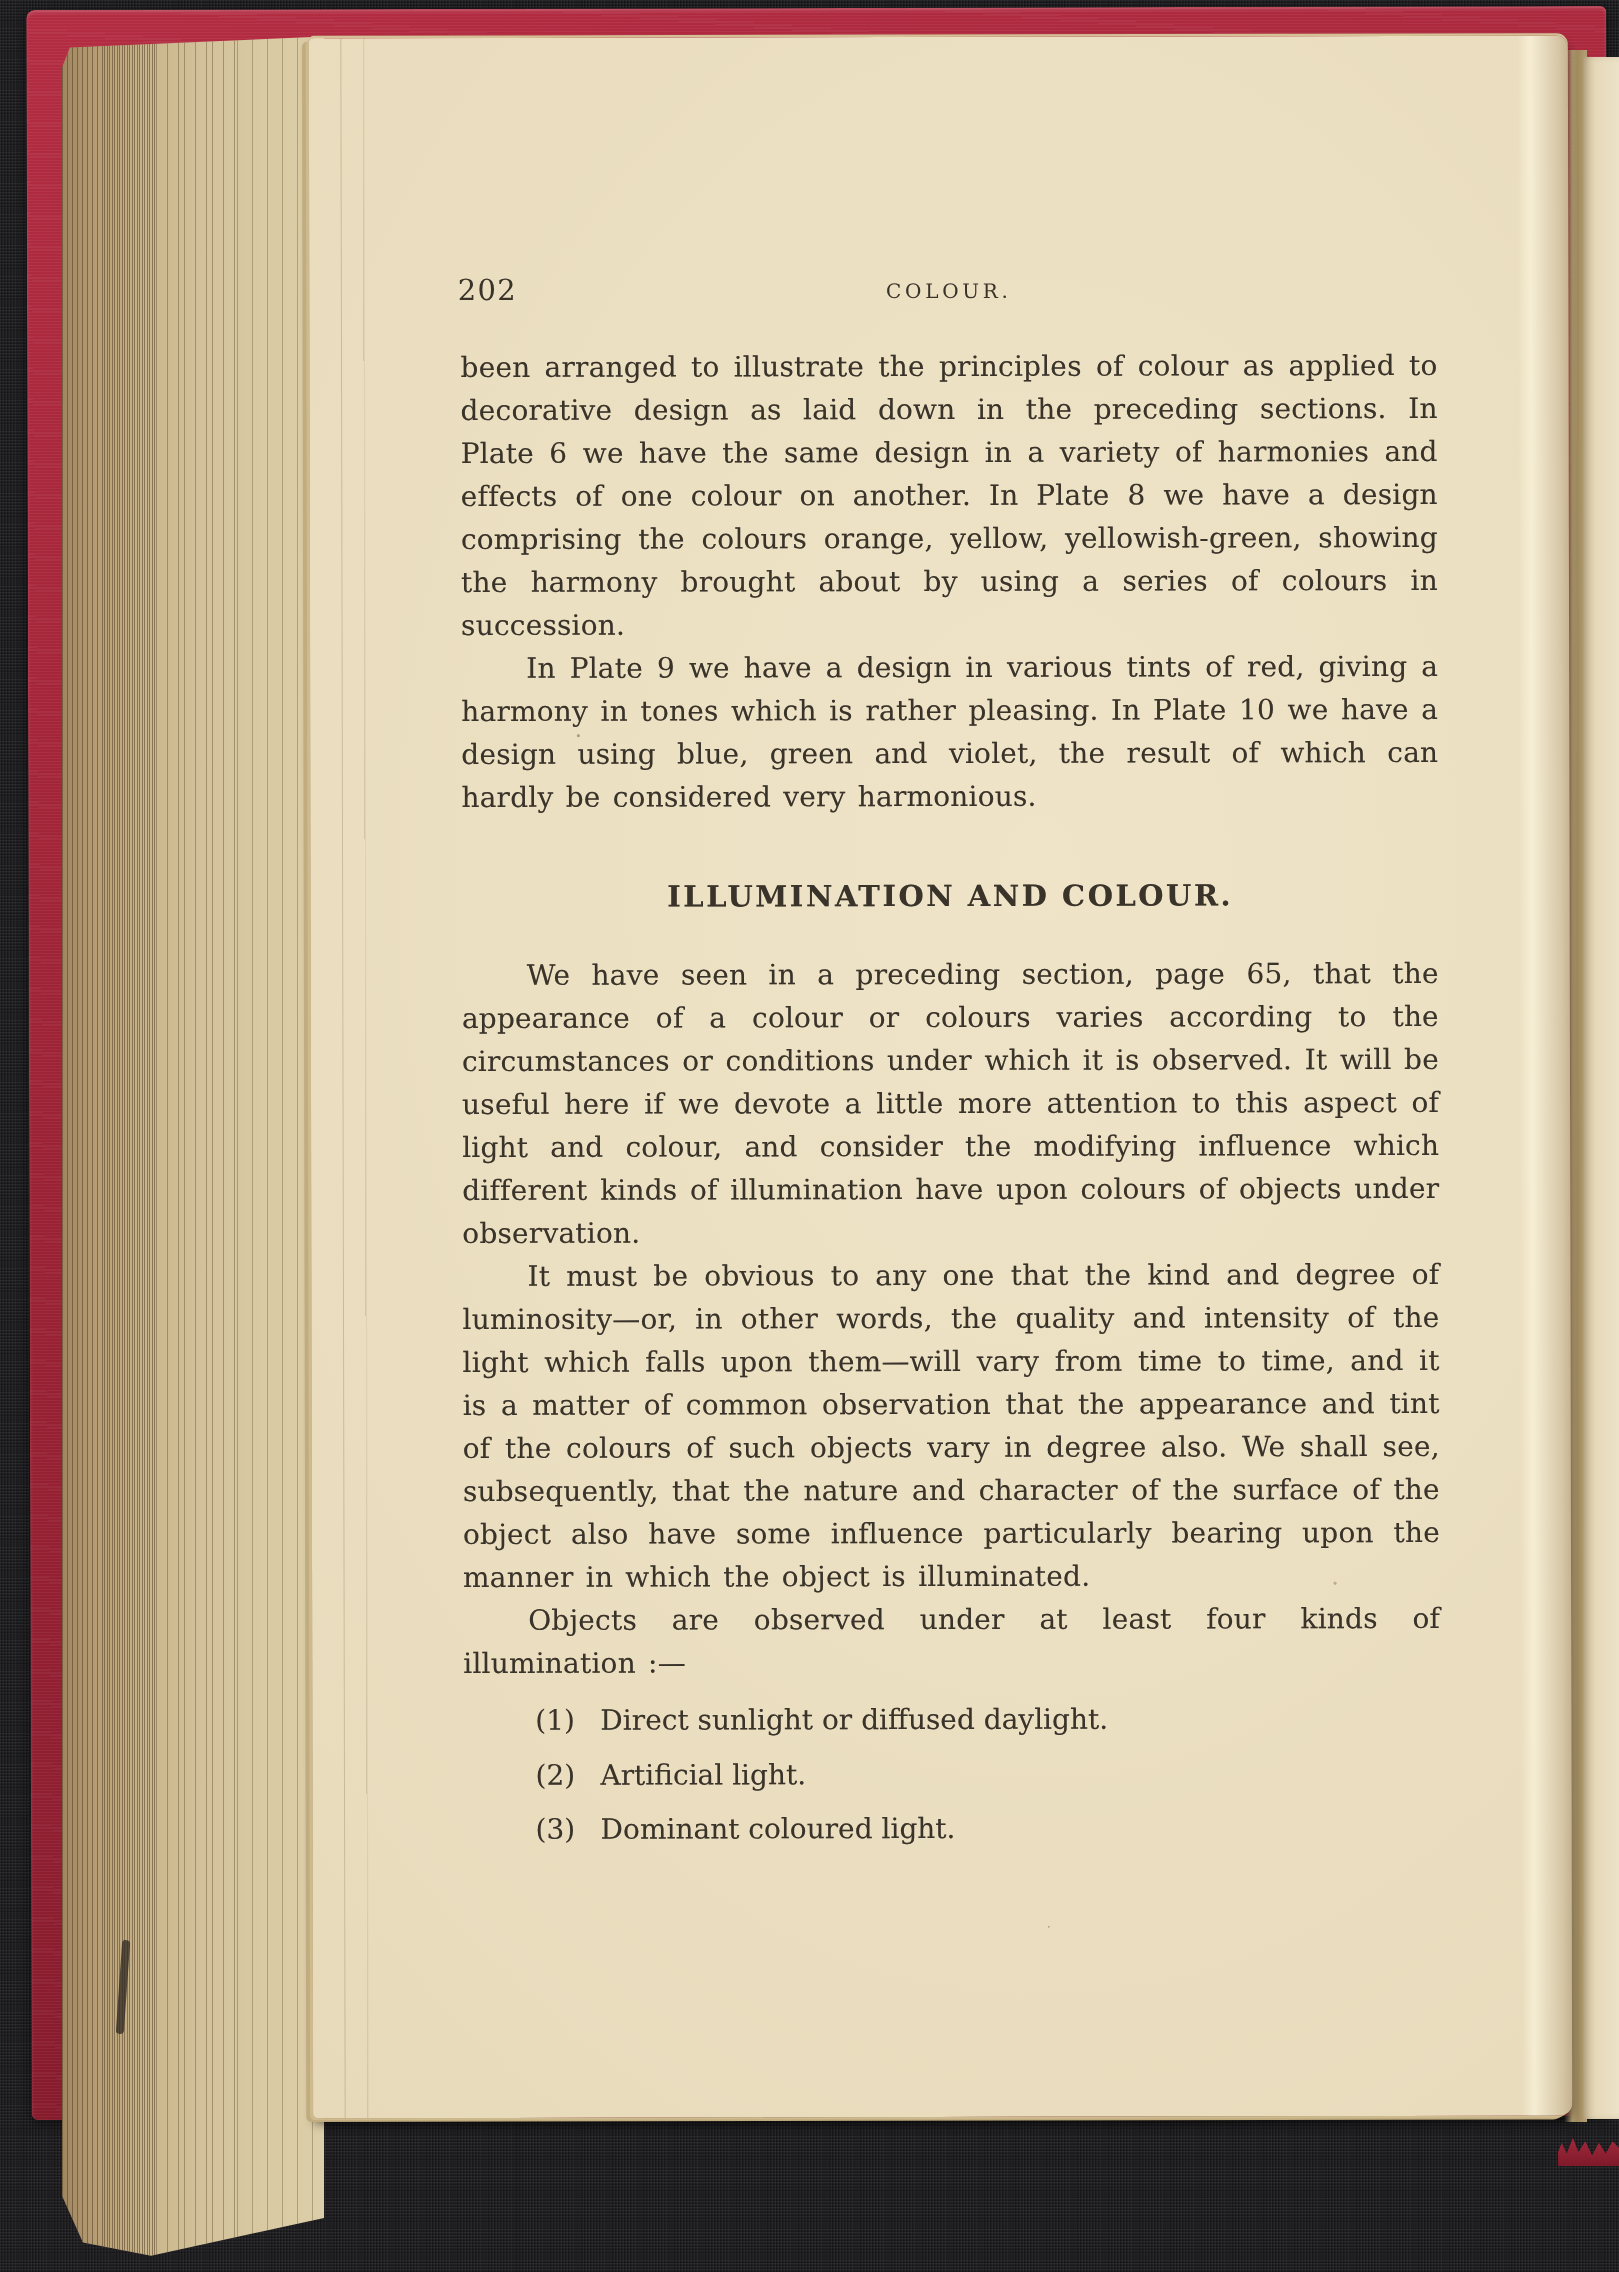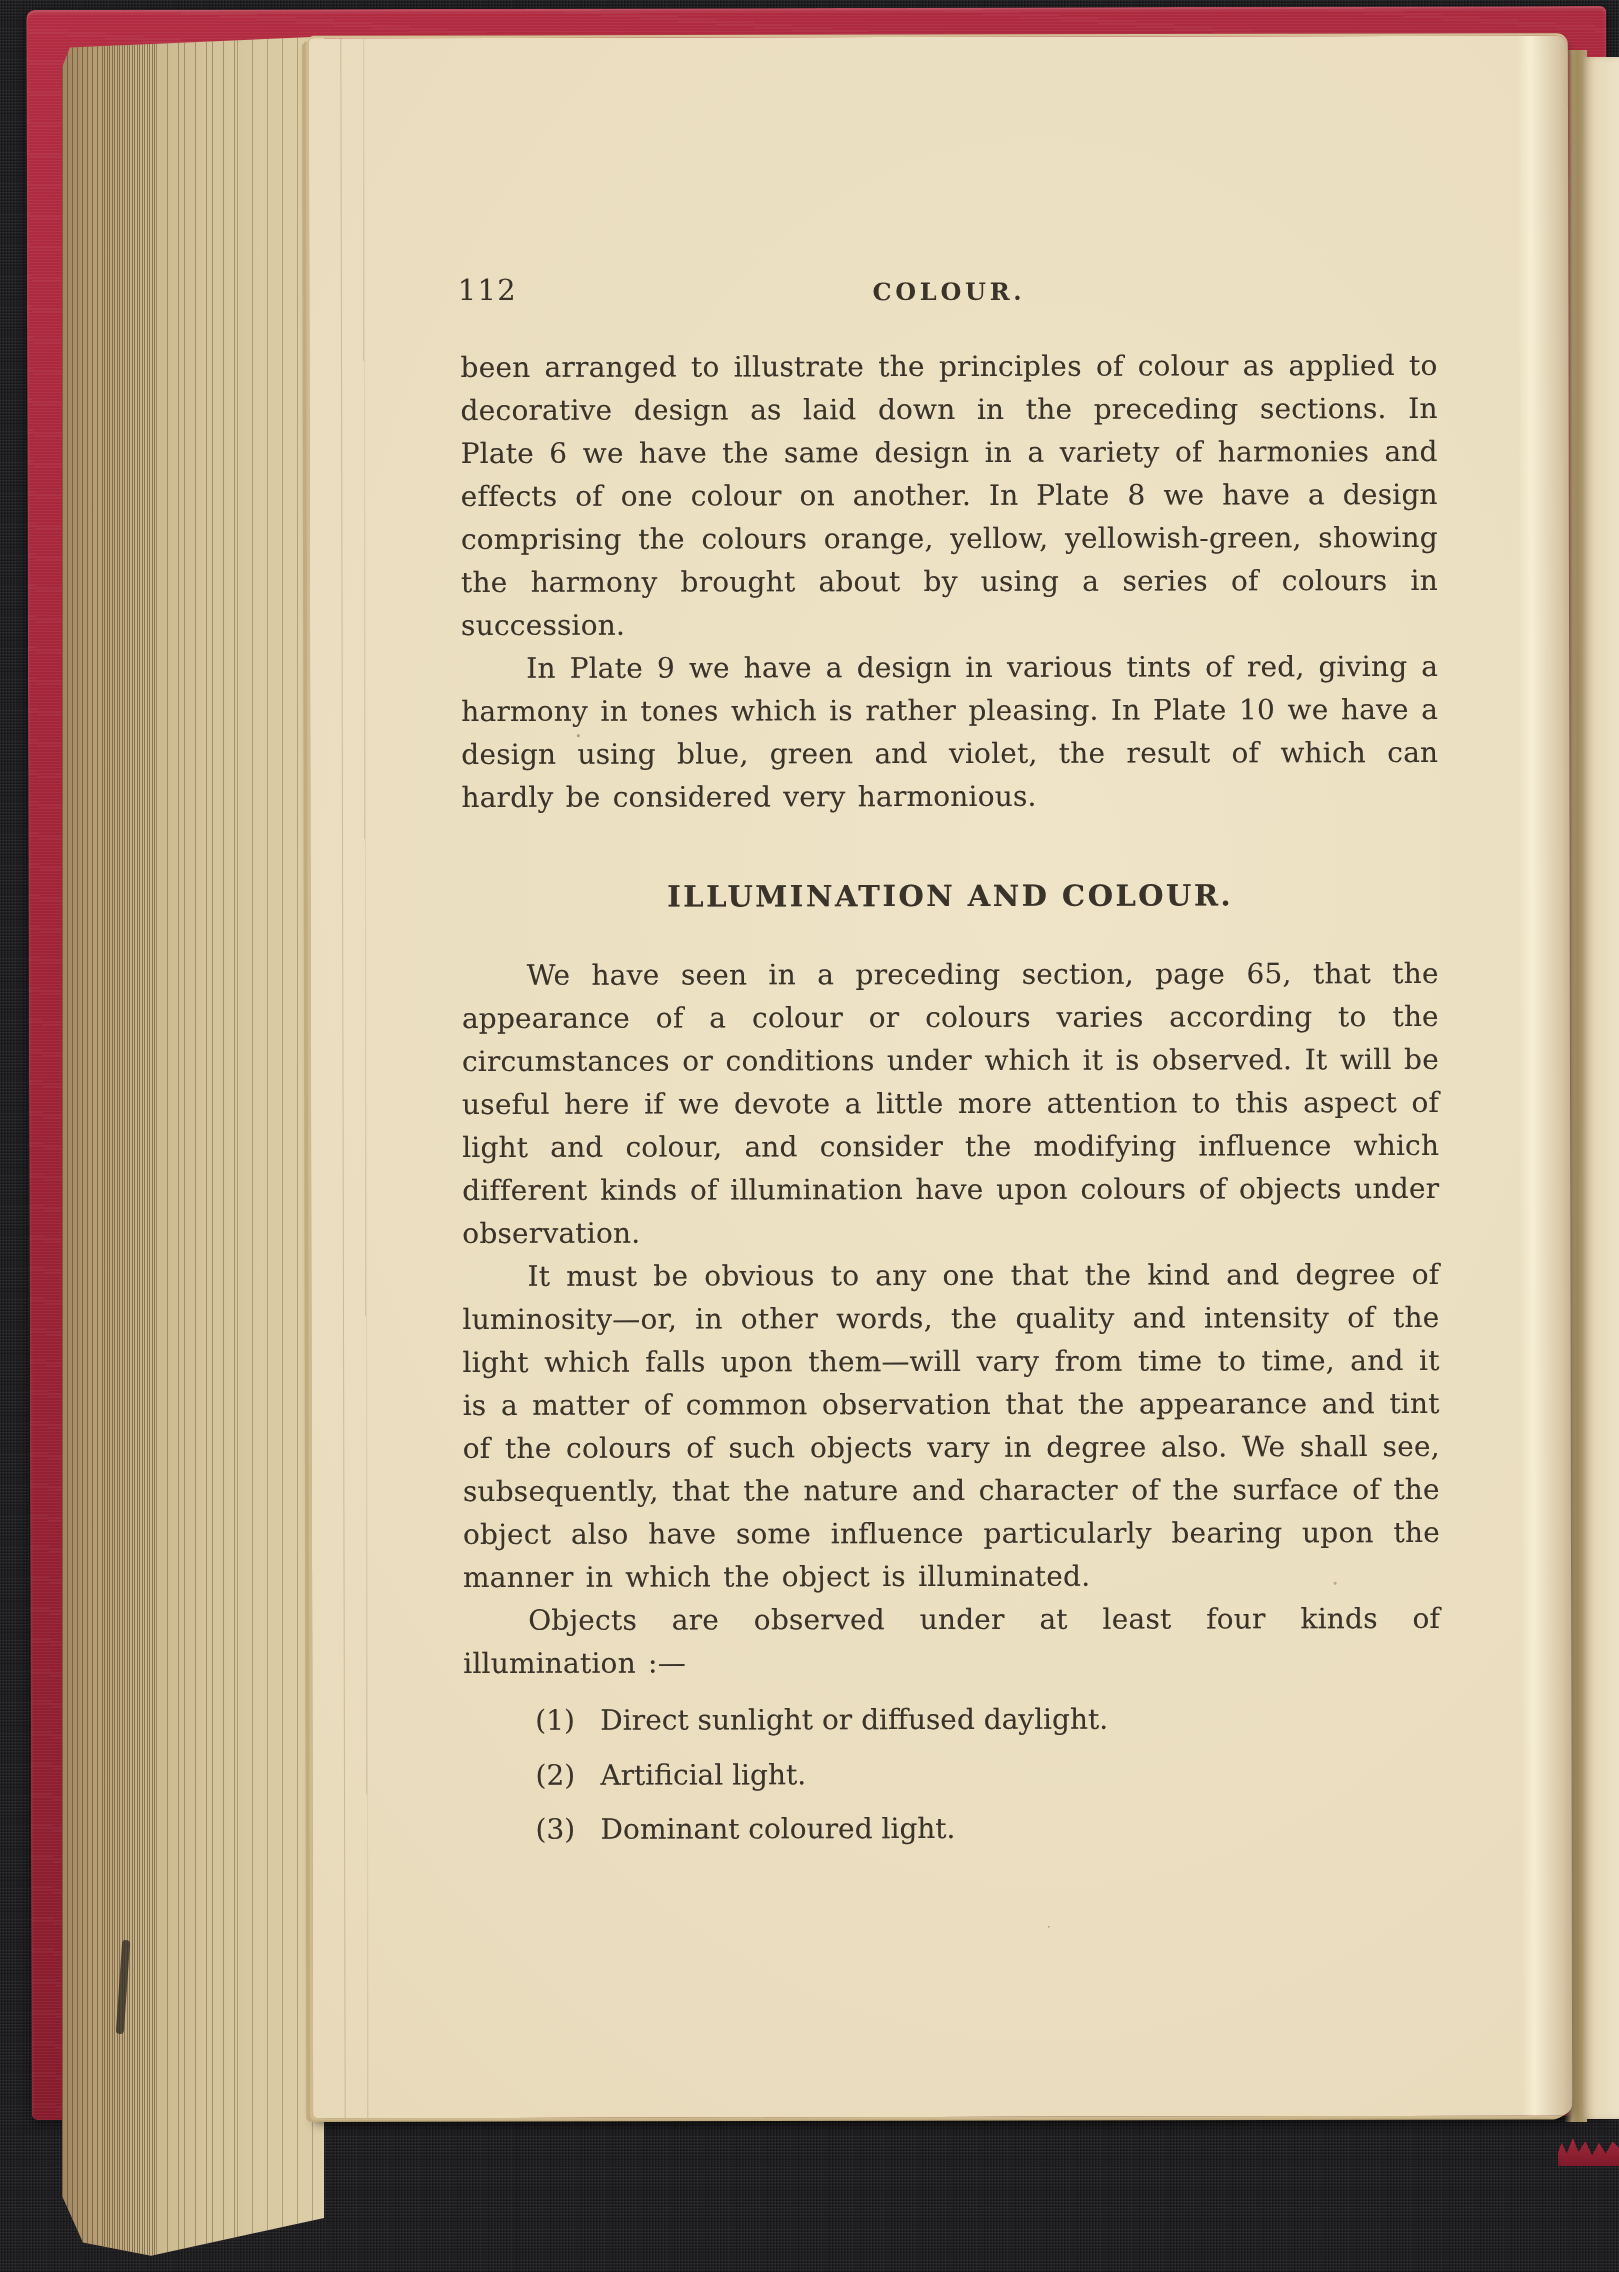--- a/index.html
+++ b/index.html
@@ -82,21 +82,21 @@
 
   .page-inner { position:absolute; left:151px; top:0; width:977px; color:var(--ink,#3a332a); }
 
   .running-head { position:relative; margin-top:232px; height:45px; }
   .folio {
     position:absolute; left:-2.5px; top:0;
     font-size:29px; line-height:41px; letter-spacing:1.2px;
   }
   .running-title {
     position:absolute; left:50%; top:2.5px; transform:translateX(-50%);
-    font-size:24px; line-height:39px; letter-spacing:3.7px;font-weight:bold;
+    font-size:20px; line-height:39px; letter-spacing:3.7px;
   }
 
   .body-para {
     text-align:justify; text-indent:65px;
     font-size:28px; line-height:43px;
     letter-spacing:0.2px; word-spacing:3.1px;
     text-shadow:0 0 0.6px rgba(58,51,42,0.35);
   }
   .body-para.continued { text-indent:0; margin-top:31px; }
 
@@ -130,21 +130,21 @@
   <div class="stack-mark"></div>
 </div>
 
 <div class="gutter"></div>
 <div class="next-page"></div>
 
 <div class="main-page">
   <div class="page-inner">
 
     <header class="running-head">
-      <span class="folio">112</span>
+      <span class="folio">202</span>
       <span class="running-title">COLOUR.</span>
     </header>
 
     <p class="body-para continued">been arranged to illustrate the principles of colour as applied to decorative design as laid down in the preceding sections. In Plate 6 we have the same design in a variety of harmonies and effects of one colour on another.  In Plate 8 we have a design comprising the colours orange, yellow, yellowish-green, showing the harmony brought about by using a series of colours in succession.</p>
     <p class="body-para">In Plate 9 we have a design in various tints of red, giving a harmony in tones which is rather pleasing.  In Plate 10 we have a design using blue, green and violet, the result of which can hardly be considered very harmonious.</p>
 
     <h2 class="section-heading">ILLUMINATION AND COLOUR.</h2>
 
     <p class="body-para">We have seen in a preceding section, page 65, that the appearance of a colour or colours varies according to the circumstances or conditions under which it is observed.  It will be useful here if we devote a little more attention to this aspect of light and colour, and consider the modifying influence which different kinds of illumination have upon colours of objects under observation.</p>
     <p class="body-para">It must be obvious to any one that the kind and degree of luminosity—or, in other words, the quality and intensity of the light which falls upon them—will vary from time to time, and it is a matter of common observation that the appearance and tint of the colours of such objects vary in degree also.  We shall see, subsequently, that the nature and character of the surface of the object also have some influence particularly bearing upon the manner in which the object is illuminated.</p>

